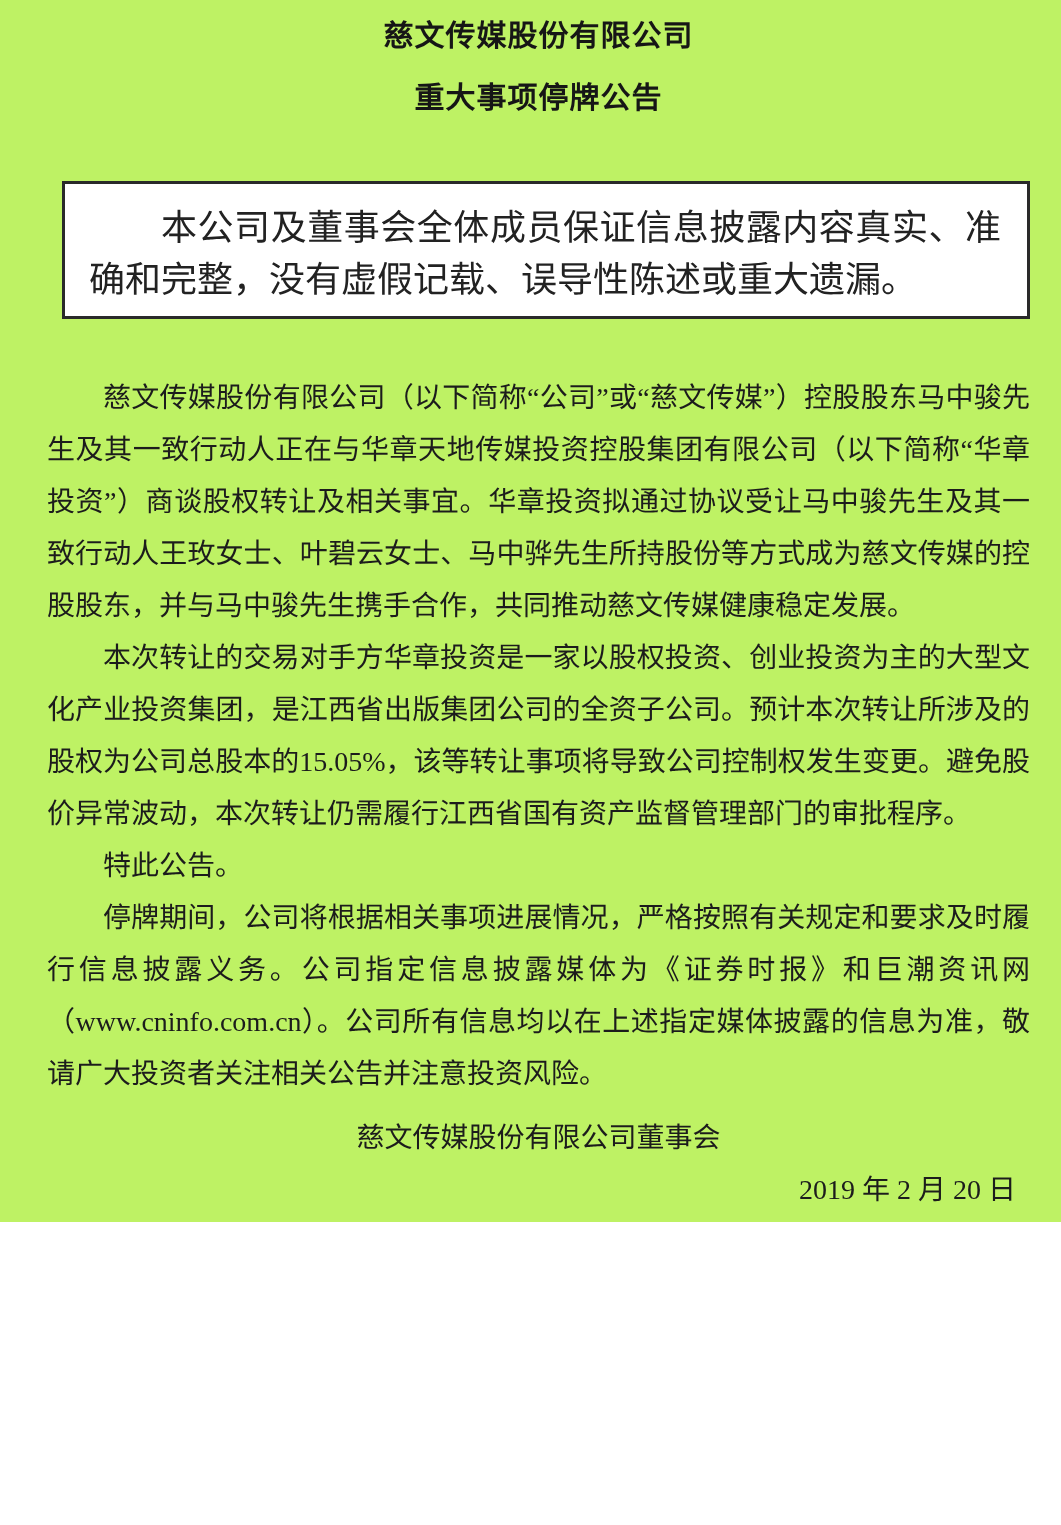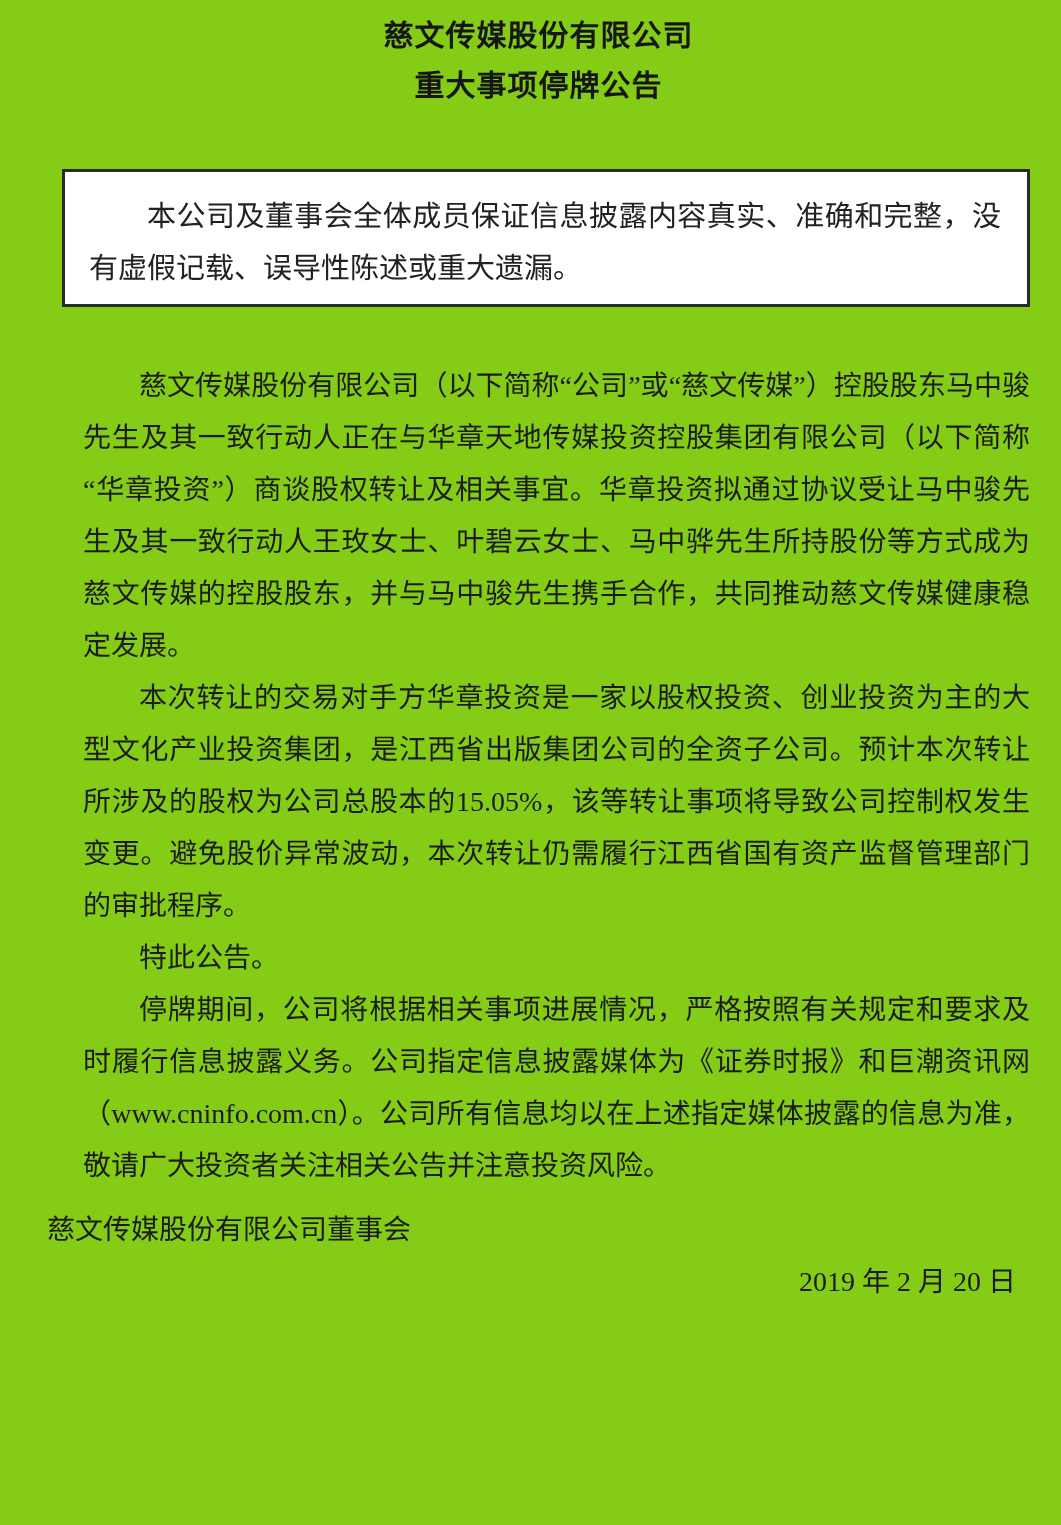--- a/index.html
+++ b/index.html
@@ -10,72 +10,71 @@
   body {
     width: 1061px;
     height: 1525px;
     overflow: hidden;
     color: #1c1c1c;
     font-family: "Liberation Serif", "DejaVu Serif", serif;
   }
   .page {
     box-sizing: border-box;
     width: 1061px;
-    height: 1525px;
+    height: 1222px;
     padding: 14px 31px 0 47px;
-    background: #84cc16;
+    background: #bef264;
   }
   .title, .subtitle {
     margin: 0;
     text-align: center;
     font-family: "Liberation Sans", "DejaVu Sans", sans-serif;
     font-weight: bold;
     font-size: 30px;
     line-height: 44px;
     letter-spacing: 1px;
     color: #161616;
   }
   .subtitle {
-    margin-top: 6px;
+    margin-top: 18px;
     text-align: center;
   }
   .disclaimer-box {
     margin: 61px 0 0 15px;
     border: 3px solid #2a2a2a;
     padding: 18px 26px 10px 24px;
     background: #ffffff;
   }
   .disclaimer-text {
     margin: 0;
-    font-size: 29px;
+    font-size: 36px;
     line-height: 52px;
     text-indent: 2em;
     text-align: justify;
     color: #222222;
   }
   .body-text {
     margin-top: 53px;
-    margin-left: 36px;
   }
   .body-text p {
     margin: 0;
     font-size: 28px;
     line-height: 52px;
     text-indent: 2em;
     text-align: justify;
     color: #1c1c1c;
   }
   .signature-block {
     margin-top: 12px;
   }
   .signature-line {
     margin: 0;
     font-size: 28px;
     line-height: 52px;
-    text-align: left;
+    text-align: center;
     color: #1c1c1c;
   }
   .date-line {
     margin: 0 14px 0 0;
     font-size: 28px;
     line-height: 52px;
     text-align: right;
     color: #1c1c1c;
   }
 </style>

